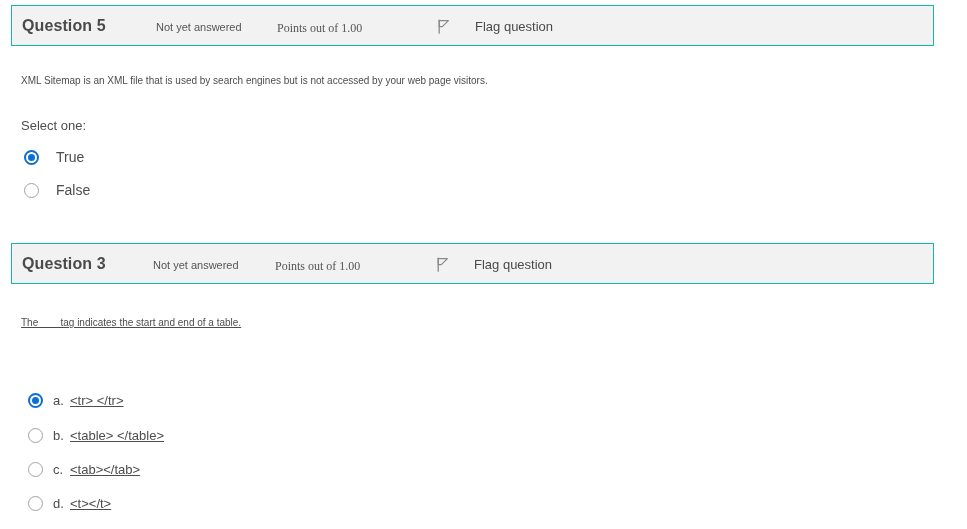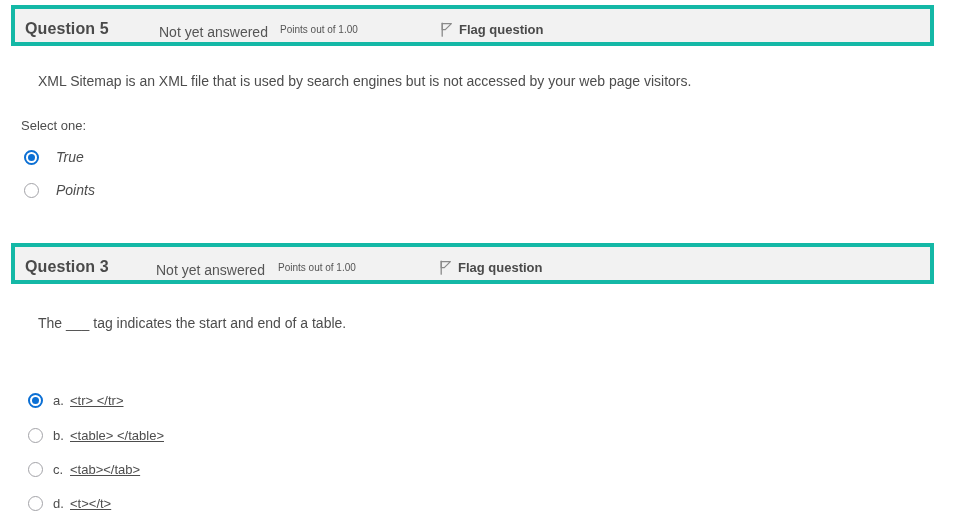--- a/index.html
+++ b/index.html
@@ -29,77 +29,79 @@
     width: 967px;
   }
 
   .q-header {
     position: absolute;
     left: 11px;
     top: 0;
     width: 923px;
     height: 41px;
     background: #f2f2f2;
-    border: 4px solid #14b8a6;
+    border: 1px solid #14b8a6;
     box-sizing: border-box;
   }
 
   .q-no {
     position: absolute;
     left: 10px;
     top: 11px;
     font-size: 16px;
     font-weight: bold;
     color: #4a4a4a;
     letter-spacing: 0.1px;
     white-space: nowrap;
   }
 
   .q-state {
     position: absolute;
     top: 15px;
-    font-size: 14px;
+    font-size: 11px;
     color: #555555;
     white-space: nowrap;
   }
 
   .q-grade {
     position: absolute;
     top: 15px;
-    font-size: 10px;
+    font-size: 12px;
     color: #555555;
     white-space: nowrap;
+    font-family: Liberation Serif, serif;
   }
 
   .q-flag {
     position: absolute;
     top: 13px;
     display: flex;
     align-items: center;
     gap: 6px;
     cursor: pointer;
   }
   .q-flag .flag-icon {
     display: block;
     width: 13px;
     height: 15px;
     flex: 0 0 auto;
   }
   .q-flag .flag-label {
     font-size: 13px;
-    font-weight: bold;
+    font-weight: normal;
     color: #4a4a4a;
     white-space: nowrap;
+    margin-left: 19px;
   }
 
   
   .q-text {
     position: absolute;
-    left: 38px;
-    font-size: 14px;
+    left: 21px;
+    font-size: 10px;
     line-height: 20px;
     color: #4d4d4d;
     white-space: nowrap;
   }
 
   .select-one {
     position: absolute;
     left: 21px;
     font-size: 13px;
     color: #4d4d4d;
@@ -153,21 +155,20 @@
   }
   .ans-text {
     font-size: 13px;
     color: #4d4d4d;
     text-decoration: underline;
   }
   .ans-text-wide {
     font-size: 14px;
     color: #4d4d4d;
     margin-left: 17px;
-    font-style: italic;
   }
 </style>
 </head>
 <body>
 
 <div class="page">
 
   <div class="question" style="top:5px;">
 
     <div class="q-header">
@@ -187,41 +188,41 @@
 
     <div class="select-one" style="top:113px;">Select one:</div>
 
     <div class="answer" style="left:24px; top:144px;">
       <span class="radio on"></span>
       <span class="ans-text-wide">True</span>
     </div>
 
     <div class="answer" style="left:24px; top:177px;">
       <span class="radio off"></span>
-      <span class="ans-text-wide">Points</span>
+      <span class="ans-text-wide">False</span>
     </div>
 
   </div>
 
   <div class="question" style="top:243px;">
 
     <div class="q-header">
       <div class="q-no">Question 3</div>
       <div class="q-state" style="left:141px;">Not yet answered</div>
       <div class="q-grade" style="left:263px;">Points out of 1.00</div>
       <div class="q-flag" style="left:424px;">
         <svg class="flag-icon" viewBox="0 0 13 15">
           <path d="M2.2,1.2 L2.2,14.2" stroke="#8a8a8a" stroke-width="1.3" fill="none" stroke-linecap="round"></path>
           <path d="M2.2,1.6 L11.4,1.6 L5.3,7.6 L2.2,7.6 Z" stroke="#8a8a8a" stroke-width="1.2" fill="none" stroke-linejoin="round"></path>
         </svg>
         <span class="flag-label">Flag question</span>
       </div>
     </div>
 
-    <div class="q-text" style="top:70px;">The ___ tag indicates the start and end of a table.</div>
+    <div class="q-text" style="top:70px;text-decoration:underline;">The ___ tag indicates the start and end of a table.</div>
 
     <div class="answer" style="left:28px; top:150px;">
       <span class="radio on"></span>
       <span class="ans-key">a.</span>
       <span class="ans-text">&lt;tr&gt; &lt;/tr&gt;</span>
     </div>
 
     <div class="answer" style="left:28px; top:185px;">
       <span class="radio off"></span>
       <span class="ans-key">b.</span>

